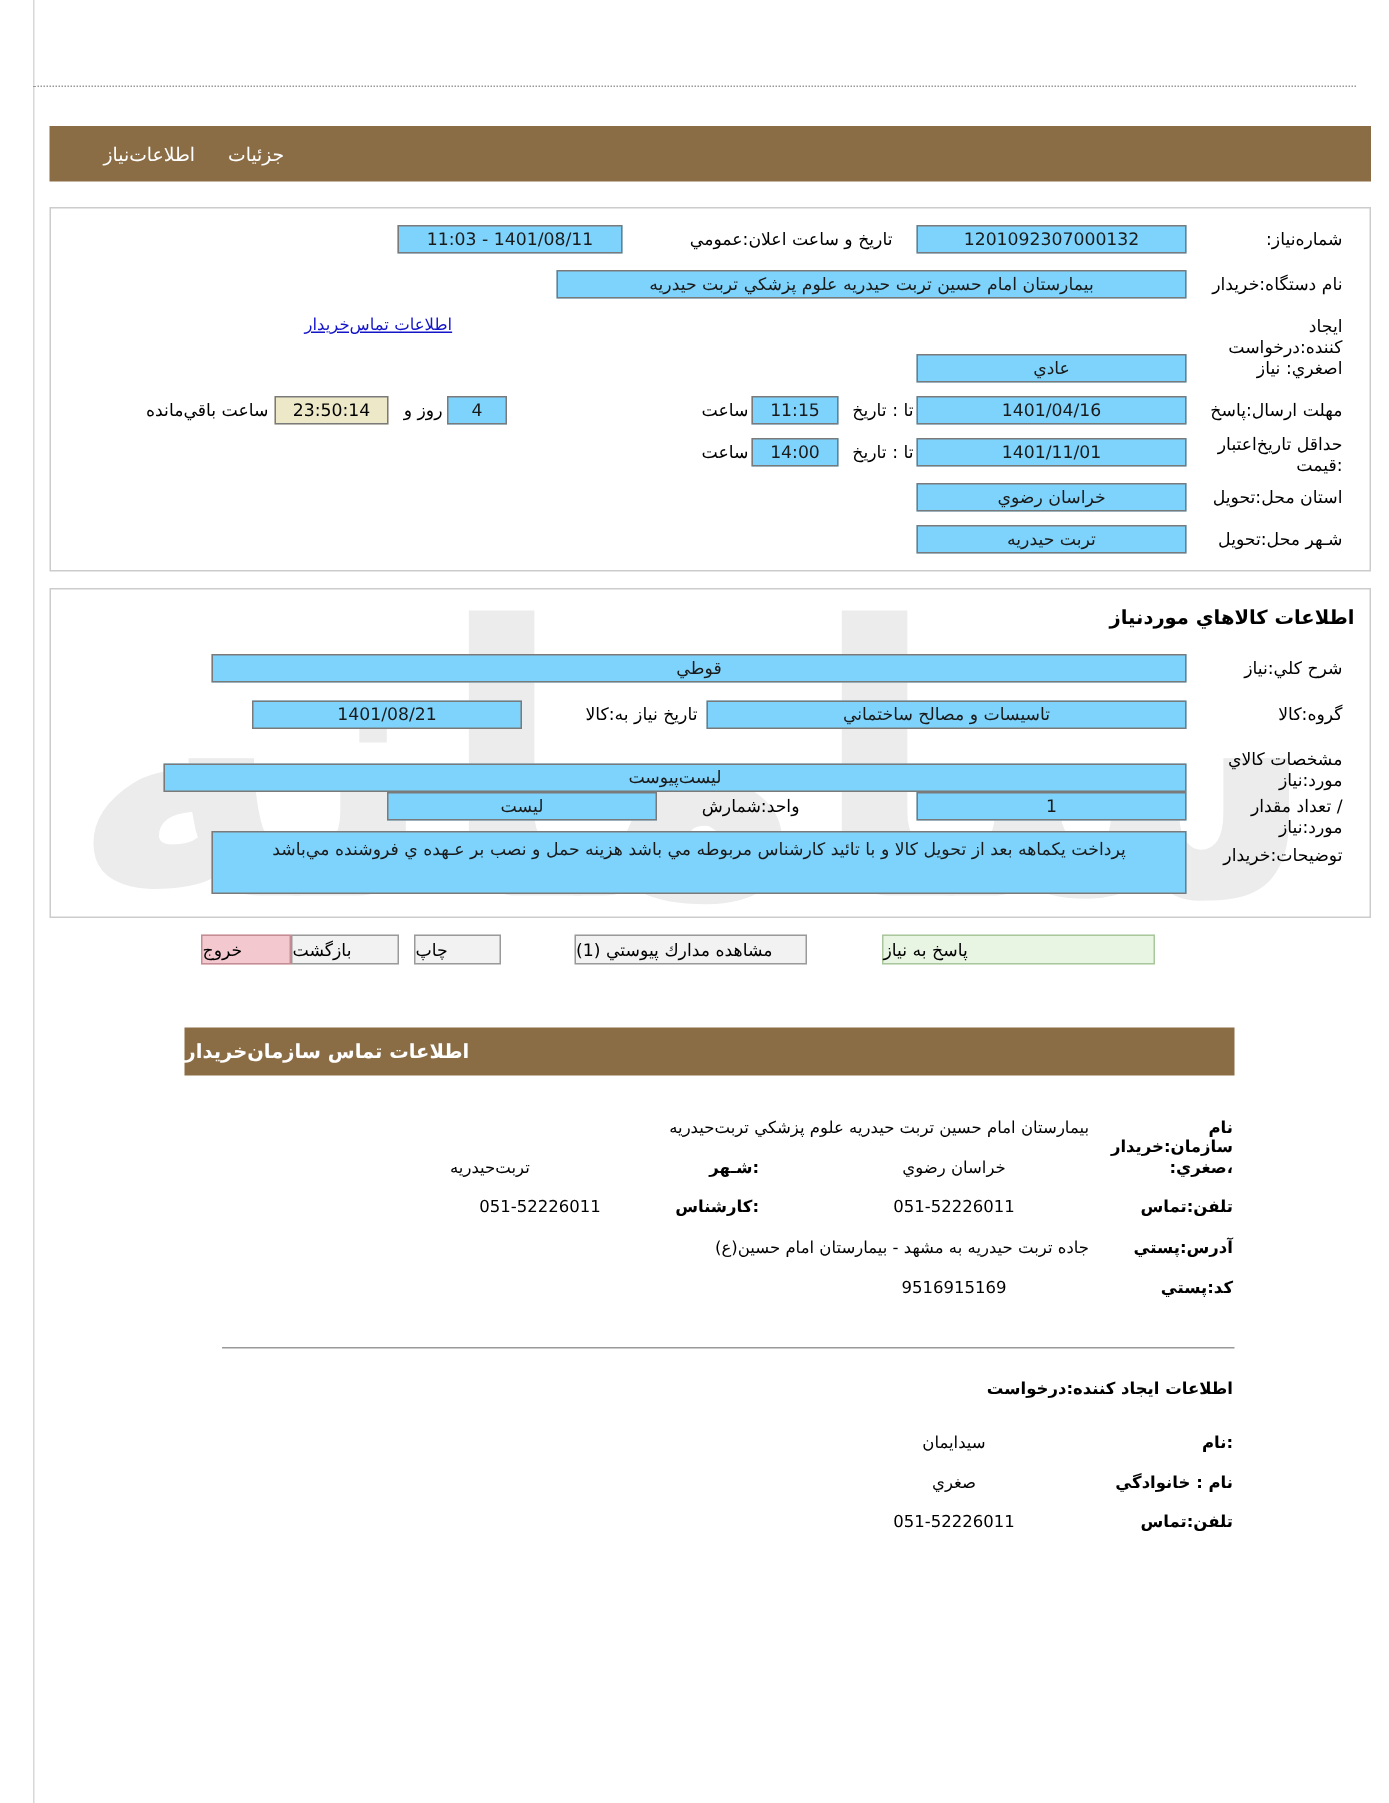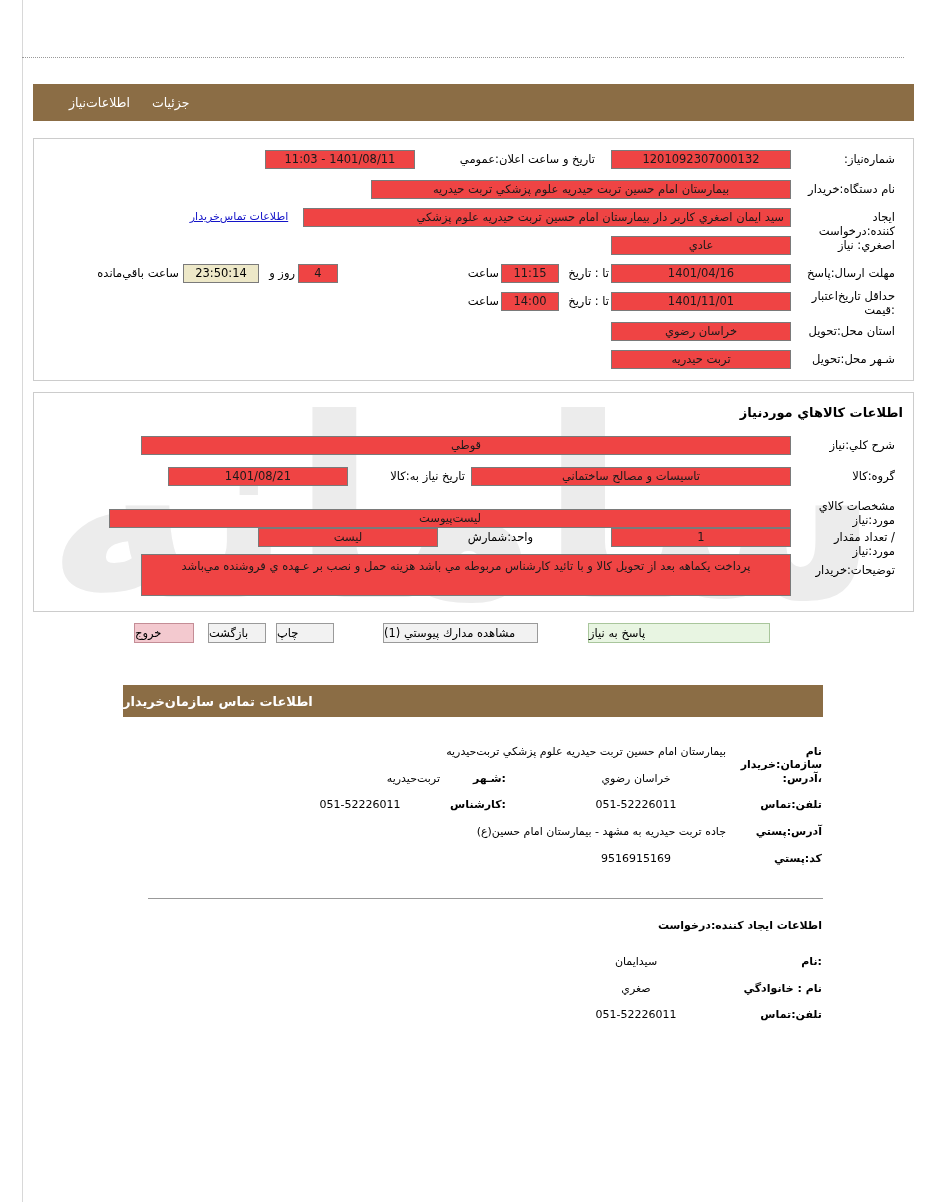--- a/index.html
+++ b/index.html
@@ -99,21 +99,21 @@
   .lbl {
     text-align: right;
     font-size: 11.5px;
     color: #000;
     padding-right: 8px;
     box-sizing: border-box;
   }
 
   .fld {
     border: 1px solid #7a7a7a;
-    background: #ef4444;
+    background: #7dd3fc;
     height: 19px;
     line-height: 17px;
     font-size: 11.5px;
     text-align: center;
     box-sizing: border-box;
     overflow: hidden;
     white-space: nowrap;
   }
 
   .abs { position: absolute; }
@@ -216,22 +216,21 @@
 
     <div class="lbl abs" style="top:13px; right:10px; width:110px;">شماره‌نياز:</div>
     <div class="fld abs" style="top:11px; right:122px; width:180px;">1201092307000132</div>
     <div class="lbl abs" style="top:13px; right:310px; width:185px;">تاريخ و ساعت اعلان:عمومي</div>
     <div class="fld abs" style="top:11px; right:498px; width:150px;">1401/08/11 - 11:03</div>
 
     <div class="lbl abs" style="top:43px; right:10px; width:110px;">نام دستگاه:خريدار</div>
     <div class="fld abs" style="top:41px; right:122px; width:420px;">بيمارستان امام حسين تربت حيدريه   علوم پزشكي تربت حيدريه</div>
 
     <div class="lbl abs" style="top:71px; right:10px; width:110px;">ايجاد كننده:درخواست</div>
-    <div class="fld abs" style="top:69px; right:122px; width:488px; text-align:right; padding-right:6px;">سيد ايمان اصغري كاربر دار بيمارستان امام حسين تربت حيدريه   علوم پزشكي</div>
-    <div class="link abs" style="top:71px; right:614px; width:120px; text-align:center;">اطلاعات تماس‌خريدار</div>
+    <div class="link abs" style="top:71px; right:590px; width:120px; text-align:left;">اطلاعات تماس‌خريدار</div>
 
     <div class="lbl abs" style="top:99px; right:10px; width:110px;">اصغري: نياز</div>
     <div class="fld abs" style="top:97px; right:122px; width:180px;">عادي</div>
 
     <div class="lbl abs" style="top:127px; right:10px; width:110px;">مهلت ارسال:پاسخ</div>
     <div class="fld abs" style="top:125px; right:122px; width:180px;">1401/04/16</div>
     <div class="plain abs" style="top:127px; right:304px; width:46px; text-align:right;">تا : تاريخ</div>
     <div class="fld abs" style="top:125px; right:354px; width:58px;">11:15</div>
     <div class="plain abs" style="top:127px; right:414px; width:40px; text-align:right;">ساعت</div>
     <div class="fld abs" style="top:125px; right:575px; width:40px;">4</div>
@@ -272,33 +271,33 @@
     <div class="fld abs" style="top:135px; right:475px; width:180px;">ليست</div>
 
     <div class="lbl abs" style="top:170px; right:10px; width:110px;">توضيحات:خريدار</div>
     <div class="fld abs" style="top:161px; right:122px; width:650px; height:42px; line-height:19px; text-align:center; white-space:normal; padding:2px 6px;">پرداخت يكماهه بعد از تحويل كالا و با تائيد كارشناس مربوطه مي ‌باشد هزينه حمل و نصب بر عـهده ي فروشنده مي‌باشد</div>
   </div>
 
   <div class="btnrow">
     <div class="btn green" style="right:144px; width:182px;">پاسخ به نياز</div>
     <div class="btn grey" style="right:376px; width:155px;">مشاهده مدارك پيوستي (1)</div>
     <div class="btn grey" style="right:580px; width:58px;">چاپ</div>
-    <div class="btn grey" style="right:648px; width:58px;">بازگشت</div>
+    <div class="btn grey" style="right:648px; width:72px;">بازگشت</div>
     <div class="btn red" style="right:720px; width:60px;">خروج</div>
   </div>
 
   <div class="contact-bar">اطلاعات  تماس  سازمان‌خريدار</div>
 
   <div class="cblock bold-lbl" style="top:745px; right:104px; width:90px; text-align:right;">نام سازمان:خريدار</div>
   <div class="cblock" style="top:745px; right:200px; width:450px; text-align:right;">بيمارستان امام حسين تربت حيدريه   علوم پزشكي تربت‌حيدريه</div>
 
-  <div class="cblock bold-lbl" style="top:772px; right:104px; width:90px; text-align:right;">،آدرس:</div>
+  <div class="cblock bold-lbl" style="top:772px; right:104px; width:90px; text-align:right;">،صغري:</div>
   <div class="cblock" style="top:772px; right:200px; width:180px; text-align:center;">خراسان رضوي</div>
   <div class="cblock bold-lbl" style="top:772px; right:420px; width:60px; text-align:right;">:شـهر</div>
-  <div class="cblock" style="top:772px; right:486px; width:140px; text-align:right;">تربت‌حيدريه</div>
+  <div class="cblock" style="top:772px; right:486px; width:140px; text-align:left;">تربت‌حيدريه</div>
 
   <div class="cblock bold-lbl" style="top:798px; right:104px; width:90px; text-align:right;">تلفن:تماس</div>
   <div class="cblock" style="top:798px; right:200px; width:180px; text-align:center;">051-52226011</div>
   <div class="cblock bold-lbl" style="top:798px; right:420px; width:60px; text-align:right;">:كارشناس</div>
   <div class="cblock" style="top:798px; right:486px; width:160px; text-align:center;">051-52226011</div>
 
   <div class="cblock bold-lbl" style="top:825px; right:104px; width:90px; text-align:right;">آدرس:پستي</div>
   <div class="cblock" style="top:825px; right:200px; width:450px; text-align:right;">جاده تربت حيدريه به مشهد - بيمارستان امام حسين(ع)</div>
 
   <div class="cblock bold-lbl" style="top:852px; right:104px; width:90px; text-align:right;">كد:پستي</div>

